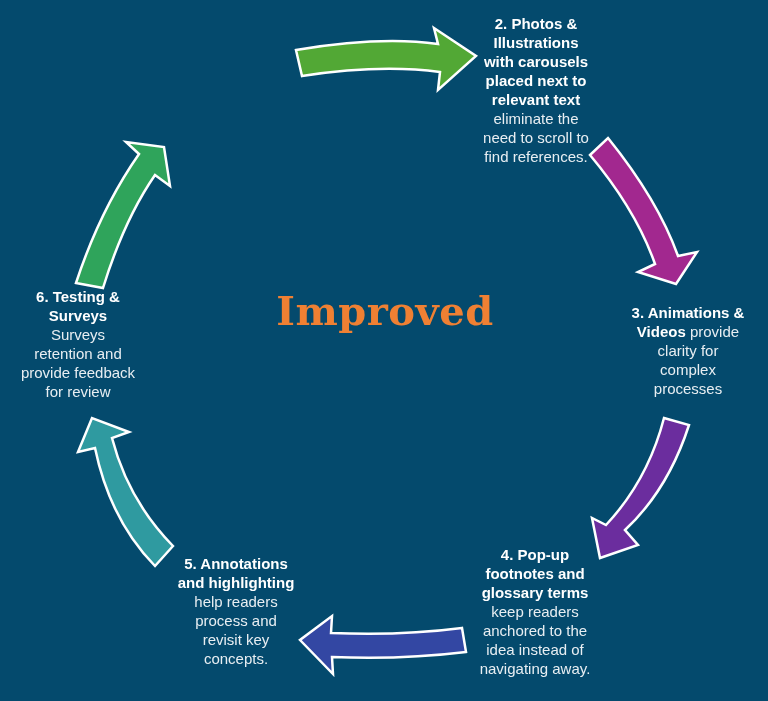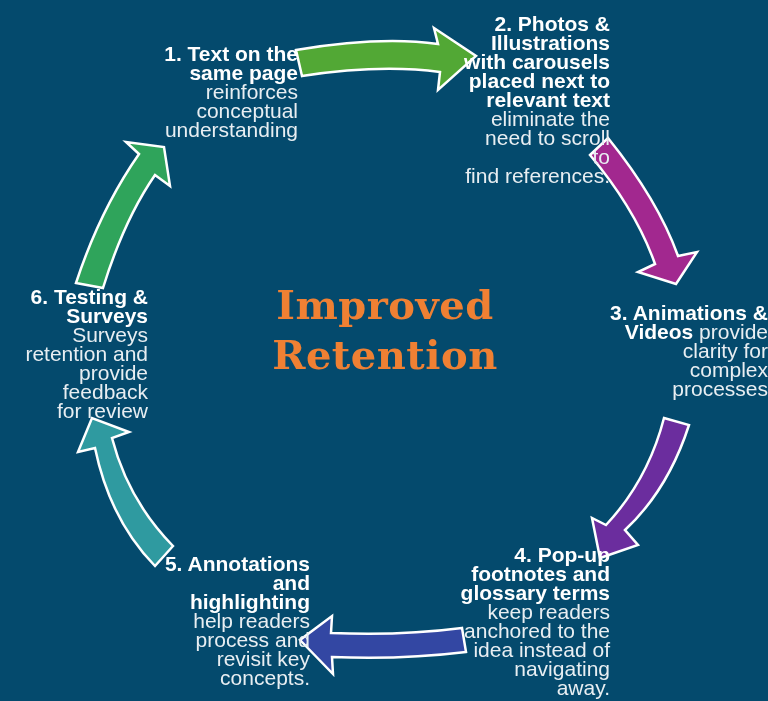--- a/index.html
+++ b/index.html
@@ -1,22 +1,22 @@
 <!DOCTYPE html>
 <html><head>
 <meta charset="utf-8">
 <style>
   html, body { margin: 0; padding: 0; }
   body { width: 768px; height: 701px; background: #034a6e; position: relative; overflow: hidden; font-family: "Liberation Sans", "DejaVu Sans", sans-serif; }
   #stage { position: absolute; left: 0; top: 0; width: 768px; height: 701px; background: #044a6d; }
   svg.arrows { position: absolute; left: 0; top: 0; }
-  .step { position: absolute; color: #ffffff; text-align: right; font-size: 21px; line-height: 19px; }
+  .step { position: absolute; color: #ffffff; text-align: center; font-size: 15px; line-height: 19px; }
   .step b { font-weight: bold; }
   .step .desc { color: #e8eef2; }
-  .center-title { position: absolute; left: 240px; top: 280px; width: 290px; text-align: center; color: #ef8033; font-family: "DejaVu Serif", "Liberation Serif", serif; font-weight: bold; font-size: 40px; line-height: 50px; letter-spacing: 0.5px; }
+  .center-title { position: absolute; left: 240px; top: 286px; width: 290px; text-align: center; color: #ef8033; font-family: "DejaVu Serif", "Liberation Serif", serif; font-weight: bold; font-size: 40px; line-height: 50px; letter-spacing: 0.5px; }
 </style>
 </head>
 <body>
 
 <div id="stage" style="background: rgb(4, 74, 109);">
 
   <svg class="arrows" width="768" height="701" viewBox="0 0 768 701">
 
     <path class="arrow" d="M296,50 Q380,36 438,44 L434,28 L476,56 L438,90 L440,72 Q380,64 302,76 Z" stroke="#ffffff" stroke-width="2.5" stroke-linejoin="miter" fill="#52a835"></path>
 
@@ -26,30 +26,22 @@
 
     <path class="arrow" d="M462,628 L466,652 Q400,660 332,657 L333,674 L300,640 L332,616 L331,633 Q400,636 462,628 Z" stroke="#ffffff" stroke-width="2.5" stroke-linejoin="miter" fill="#3347a3"></path>
 
     <path class="arrow" d="M173,546 L155,566 Q110,520 95,448 L78,452 L92,418 L129,432 L112,438 Q128,500 173,546 Z" stroke="#ffffff" stroke-width="2.5" stroke-linejoin="miter" fill="#2f9aa0"></path>
 
     <path class="arrow" d="M76,283 L103,288 Q124,220 155,175 L170,186 L164,147 L126,142 L139,154 Q100,210 76,283 Z" stroke="#ffffff" stroke-width="2.5" stroke-linejoin="miter" fill="#2fa45b"></path>
   </svg>
 
   <div class="center-title" style="color: rgb(239, 128, 51);">
     <div>Improved</div>
-    <div>Retention</div>
   </div>
 
-  <div class="step" style="left:163px; top:44px; width:135px;">
-    <div><b>1. Text on the</b></div>
-    <div><b>same page</b></div>
-    <div class="desc">reinforces</div>
-    <div class="desc">conceptual</div>
-    <div class="desc">understanding</div>
-  </div>
 
   <div class="step" style="left:462px; top:14px; width:148px;">
     <div><b>2. Photos &amp;</b></div>
     <div><b>Illustrations</b></div>
     <div><b>with  carousels</b></div>
     <div><b>placed next to</b></div>
     <div><b>relevant text</b></div>
     <div class="desc">eliminate the</div>
     <div class="desc">need to scroll to</div>
     <div class="desc">find references.</div>

